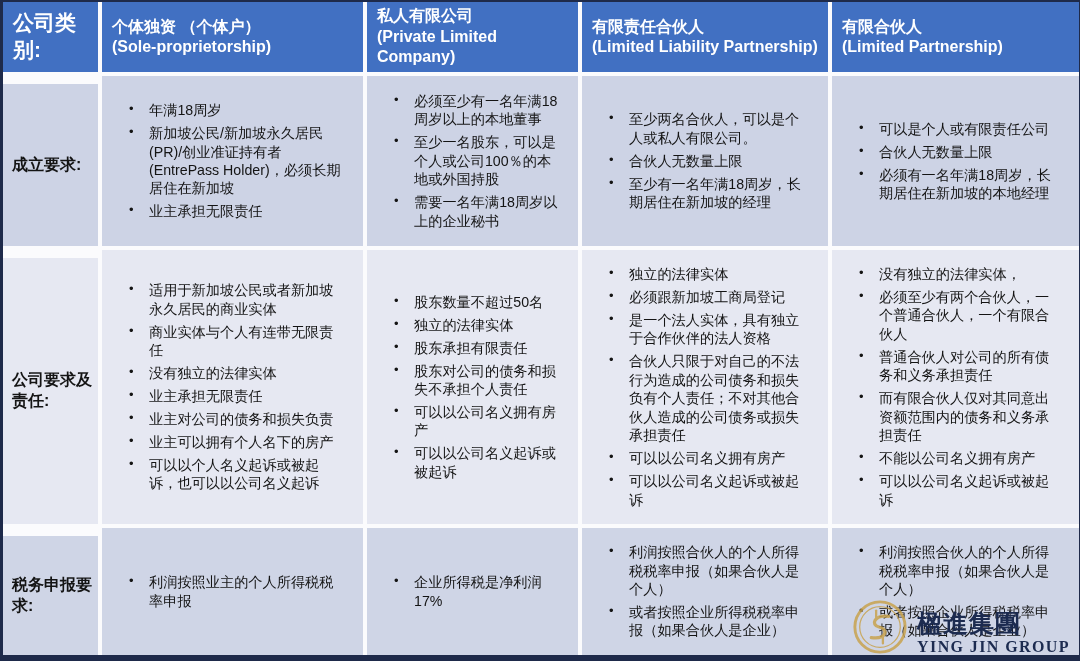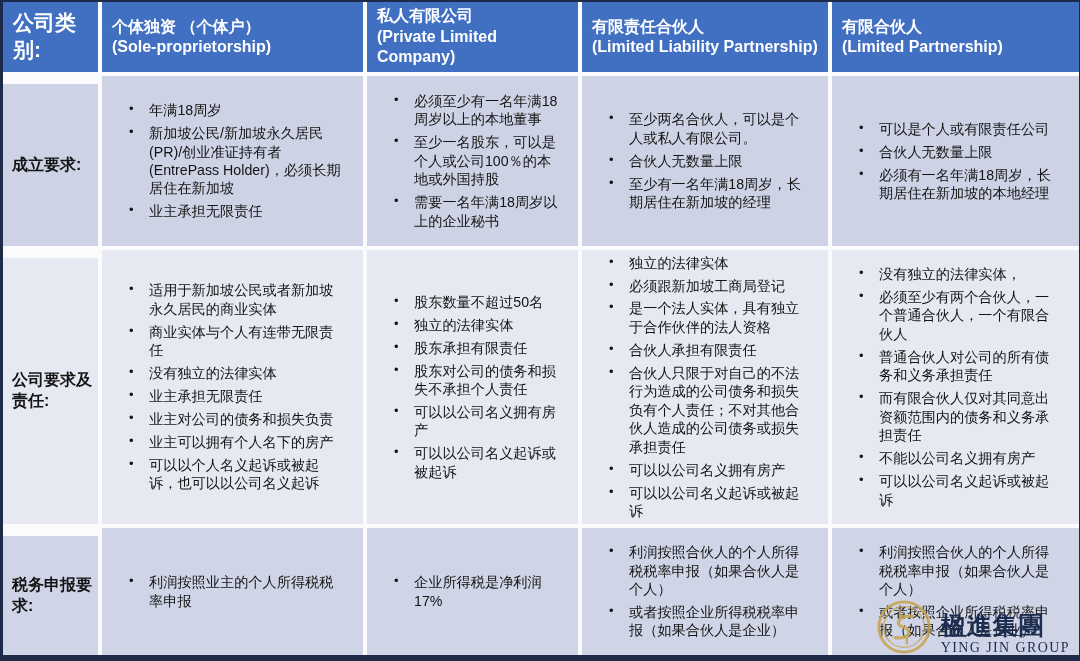--- a/index.html
+++ b/index.html
@@ -73,21 +73,21 @@
   }
   .emblem{margin-right:-16px;opacity:0.85;}
   .logo-text{display:flex;flex-direction:column;}
   .logo-zh{
     font-family:"Liberation Serif","DejaVu Serif",serif;
     font-weight:bold;font-size:25px;letter-spacing:1px;
     color:var(--logo-navy);line-height:1.05;
   }
   .logo-en{
     font-family:"Liberation Serif","DejaVu Serif",serif;
-    font-weight:normal;font-size:14px;letter-spacing:1.4px;
+    font-weight:bold;font-size:16px;letter-spacing:1.4px;
     color:var(--logo-navy);text-align:right;margin-top:1px;
   }
 </style>
 </head>
 <body>
 
 <div class="tbl">
 
   <div class="hcell corner">
     <span>公司类别:</span>
@@ -163,21 +163,20 @@
         <li>股东对公司的债务和损失不承担个人责任</li>
         <li>可以以公司名义拥有房产</li>
         <li>可以以公司名义起诉或被起诉</li>
       </ul>
   </div>
   <div class="cell r2">
     <ul class="bullets">
         <li>独立的法律实体</li>
         <li>必须跟新加坡工商局登记</li>
         <li>是一个法人实体，具有独立于合作伙伴的法人资格</li>
-        <li>合伙人承担有限责任</li>
         <li>合伙人只限于对自己的不法行为造成的公司债务和损失负有个人责任；不对其他合伙人造成的公司债务或损失承担责任</li>
         <li>可以以公司名义拥有房产</li>
         <li>可以以公司名义起诉或被起诉</li>
       </ul>
   </div>
   <div class="cell r2">
     <ul class="bullets">
         <li>没有独立的法律实体，</li>
         <li>必须至少有两个合伙人，一个普通合伙人，一个有限合伙人</li>
         <li>普通合伙人对公司的所有债务和义务承担责任</li>

